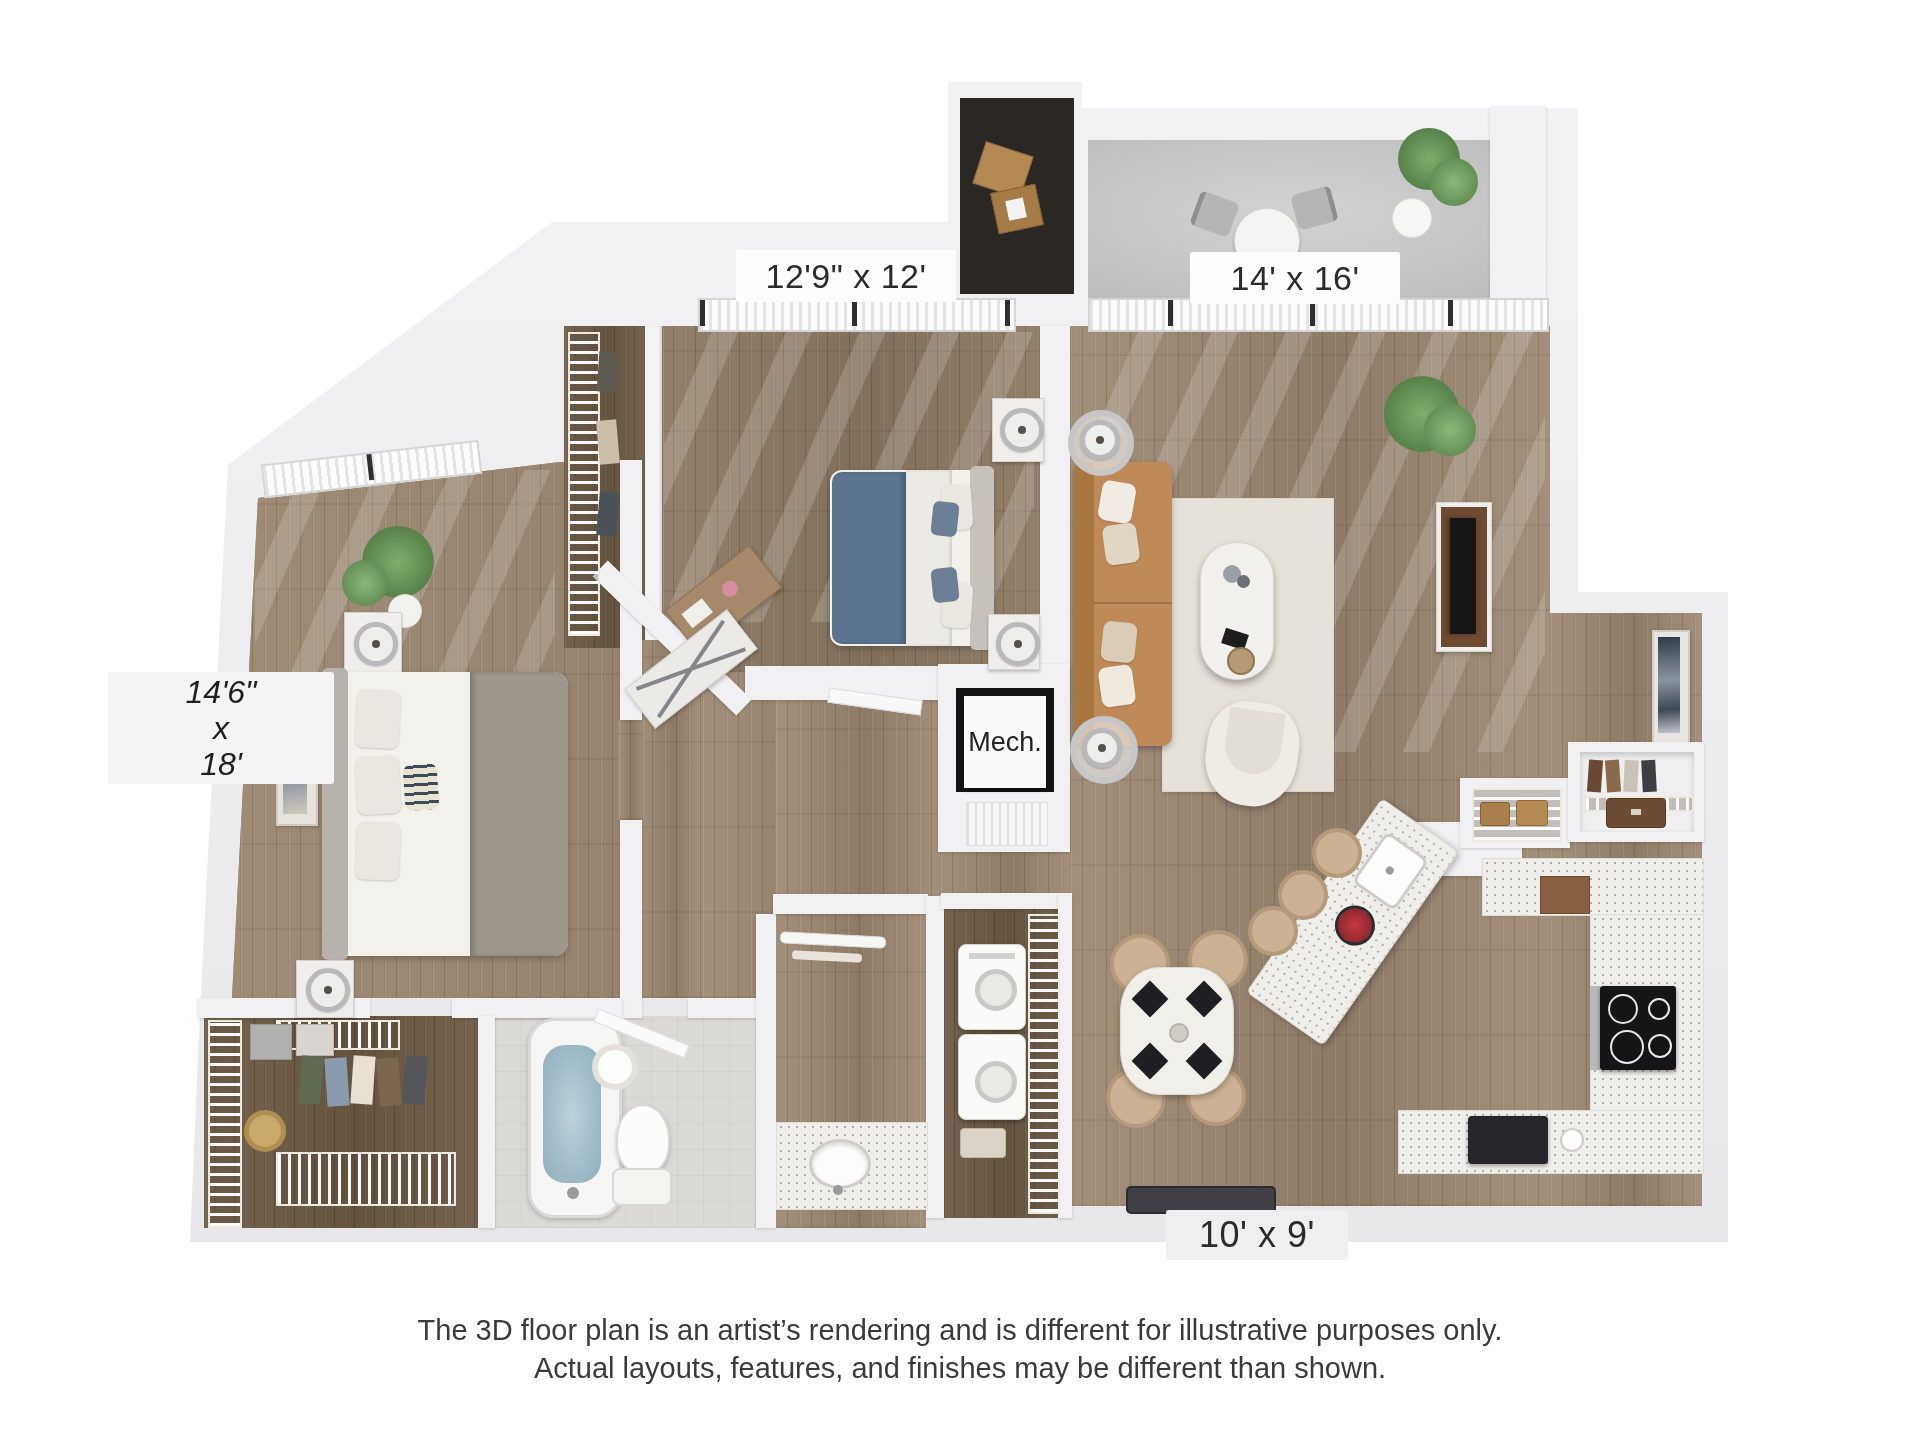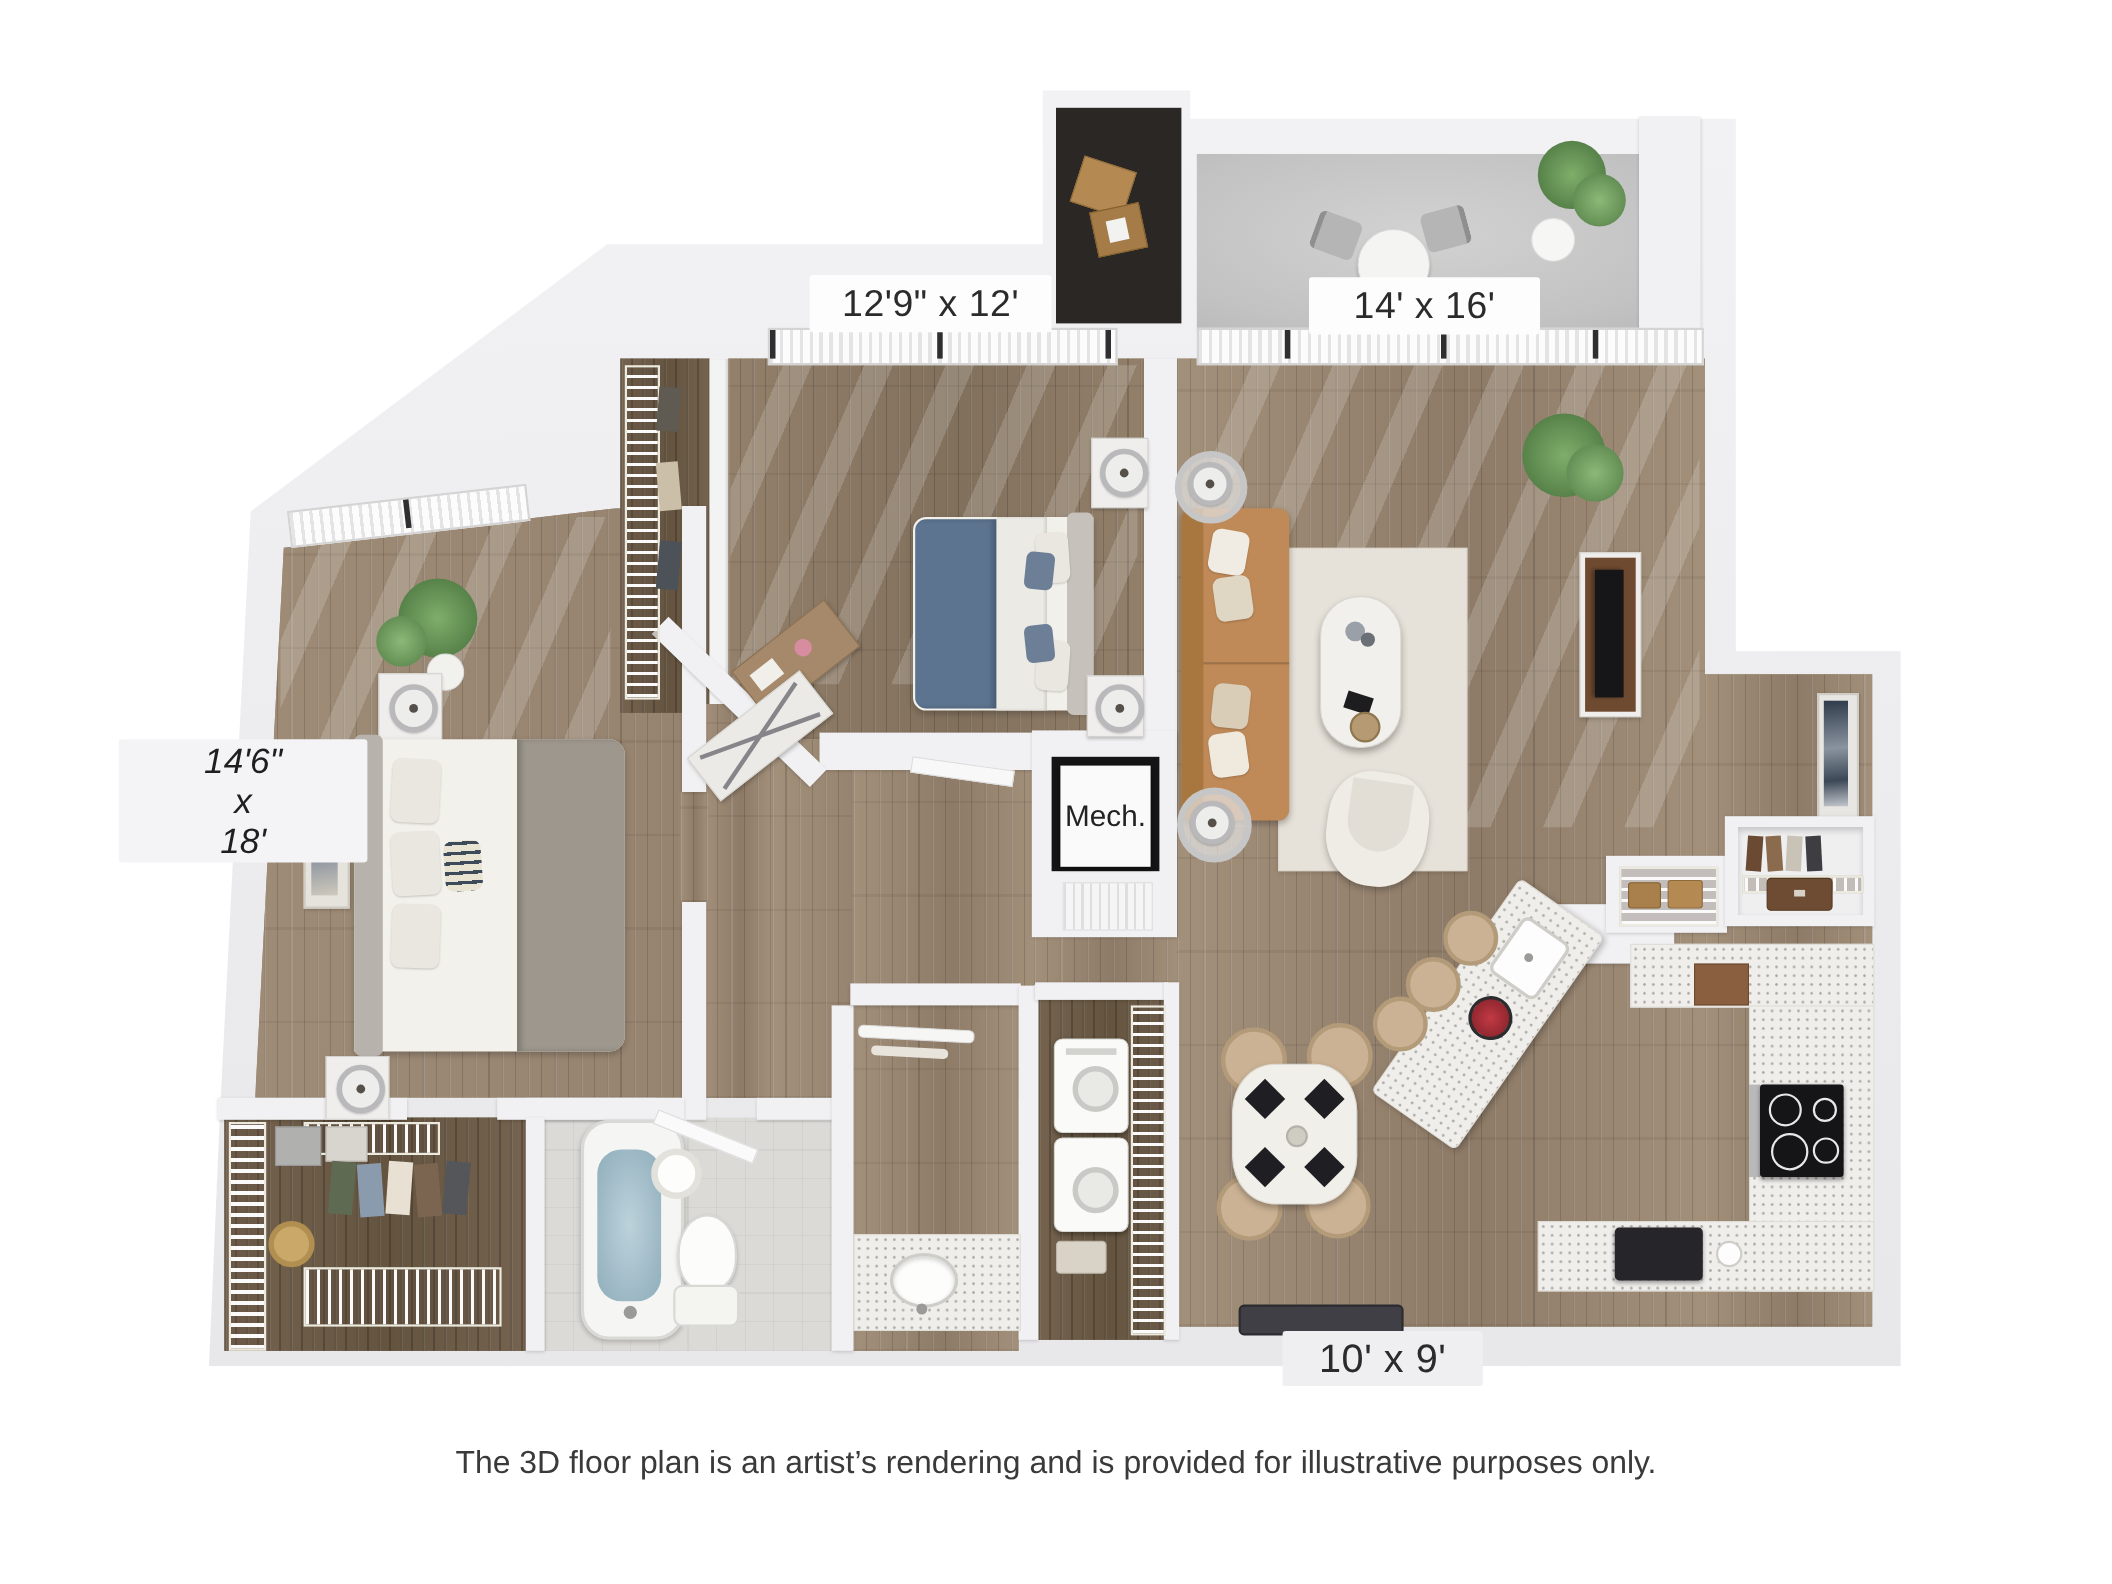--- a/index.html
+++ b/index.html
@@ -304,15 +304,16 @@
     <div class="dimI">
       <div>14'6"</div>
       <div>x</div>
       <div>18'</div>
     </div>
   </div>
   <div class="a patch" style="left:1166px;top:1210px;width:182px;height:50px;background:#efeff1;">
     <span class="dim" style="font-size:36px;">10' x 9'</span>
   </div>
 
-  <div class="a disc" style="left:0;top:1314px;">The 3D floor plan is an artist’s rendering and is provided for illustrative purposes only.</div>
+  <div class="a disc" style="left:0;top:1314px;">The 3D floor plan is an artist’s rendering and is different for illustrative purposes only.</div>
+  <div class="a disc" style="left:0;top:1352px;">Actual layouts, features, and finishes may be different than shown.</div>
 
 </div>
 
 </body></html>

